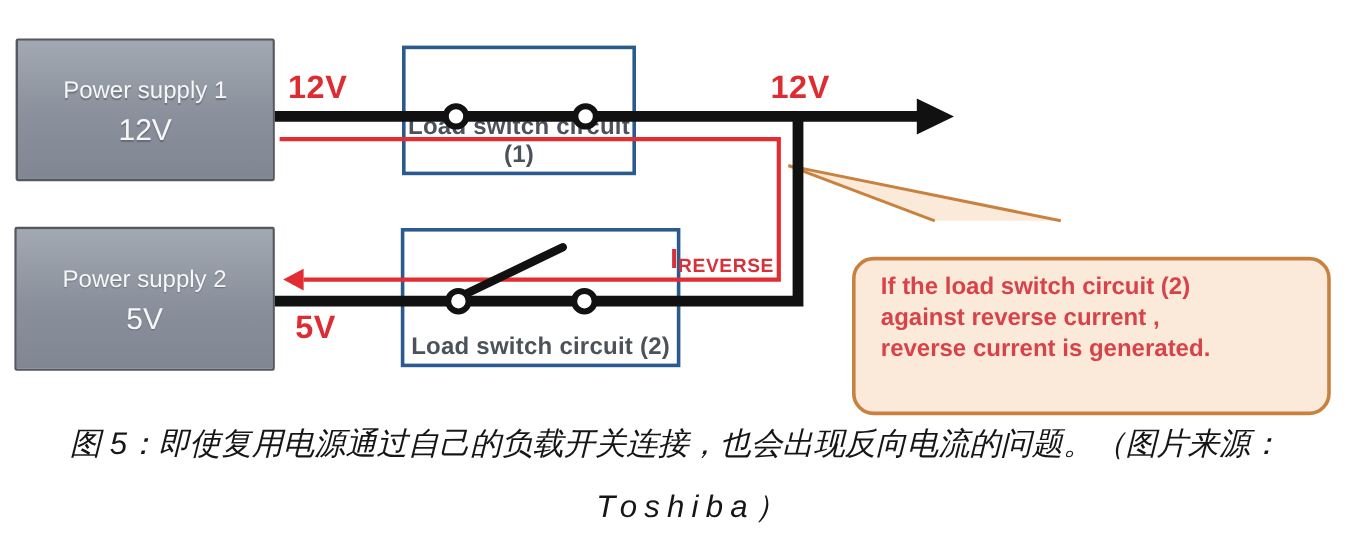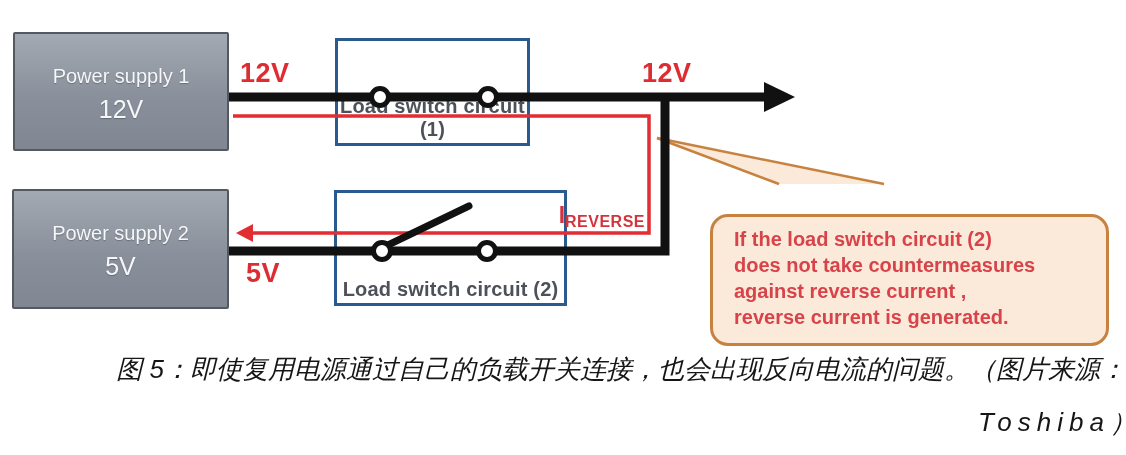--- a/index.html
+++ b/index.html
@@ -96,21 +96,21 @@
   svg.wires {
     position: absolute;
     left: 0; top: 0;
     pointer-events: none;
   }
 
   
   .caption-line {
     position: absolute;
     left: 0; width: 100%;
-    text-align: right;
+    text-align: center;
     font-style: italic;
     color: #161616;
     font-size: 26px;
     font-weight: 400;
   }
   .caption-1 { top: 352px; }
   .caption-2 { top: 405px; letter-spacing: 6px; padding-left: 16px; }
 </style>
 </head>
 <body>
@@ -131,21 +131,20 @@
   <div class="switch-box sw1">
     <div class="switch-label">Load switch circuit (1)</div>
   </div>
 
   <div class="switch-box sw2">
     <div class="switch-label">Load switch circuit (2)</div>
   </div>
 
   <div class="callout">
     <div class="callout-line">If the load switch circuit (2)</div>
-    <div class="callout-line">does not take countermeasures</div>
     <div class="callout-line">against reverse current ,</div>
     <div class="callout-line">reverse current is generated.</div>
   </div>
 
   <svg class="wires" width="1126" height="340" viewBox="0 0 1126 340">
 
     <polygon points="657,138 779,184 884,184" fill="#fbeada"></polygon>
     <line x1="657" y1="138" x2="779" y2="184" stroke="#c8823f" stroke-width="2.5"></line>
     <line x1="657" y1="138" x2="884" y2="184" stroke="#c8823f" stroke-width="2.5"></line>
 

